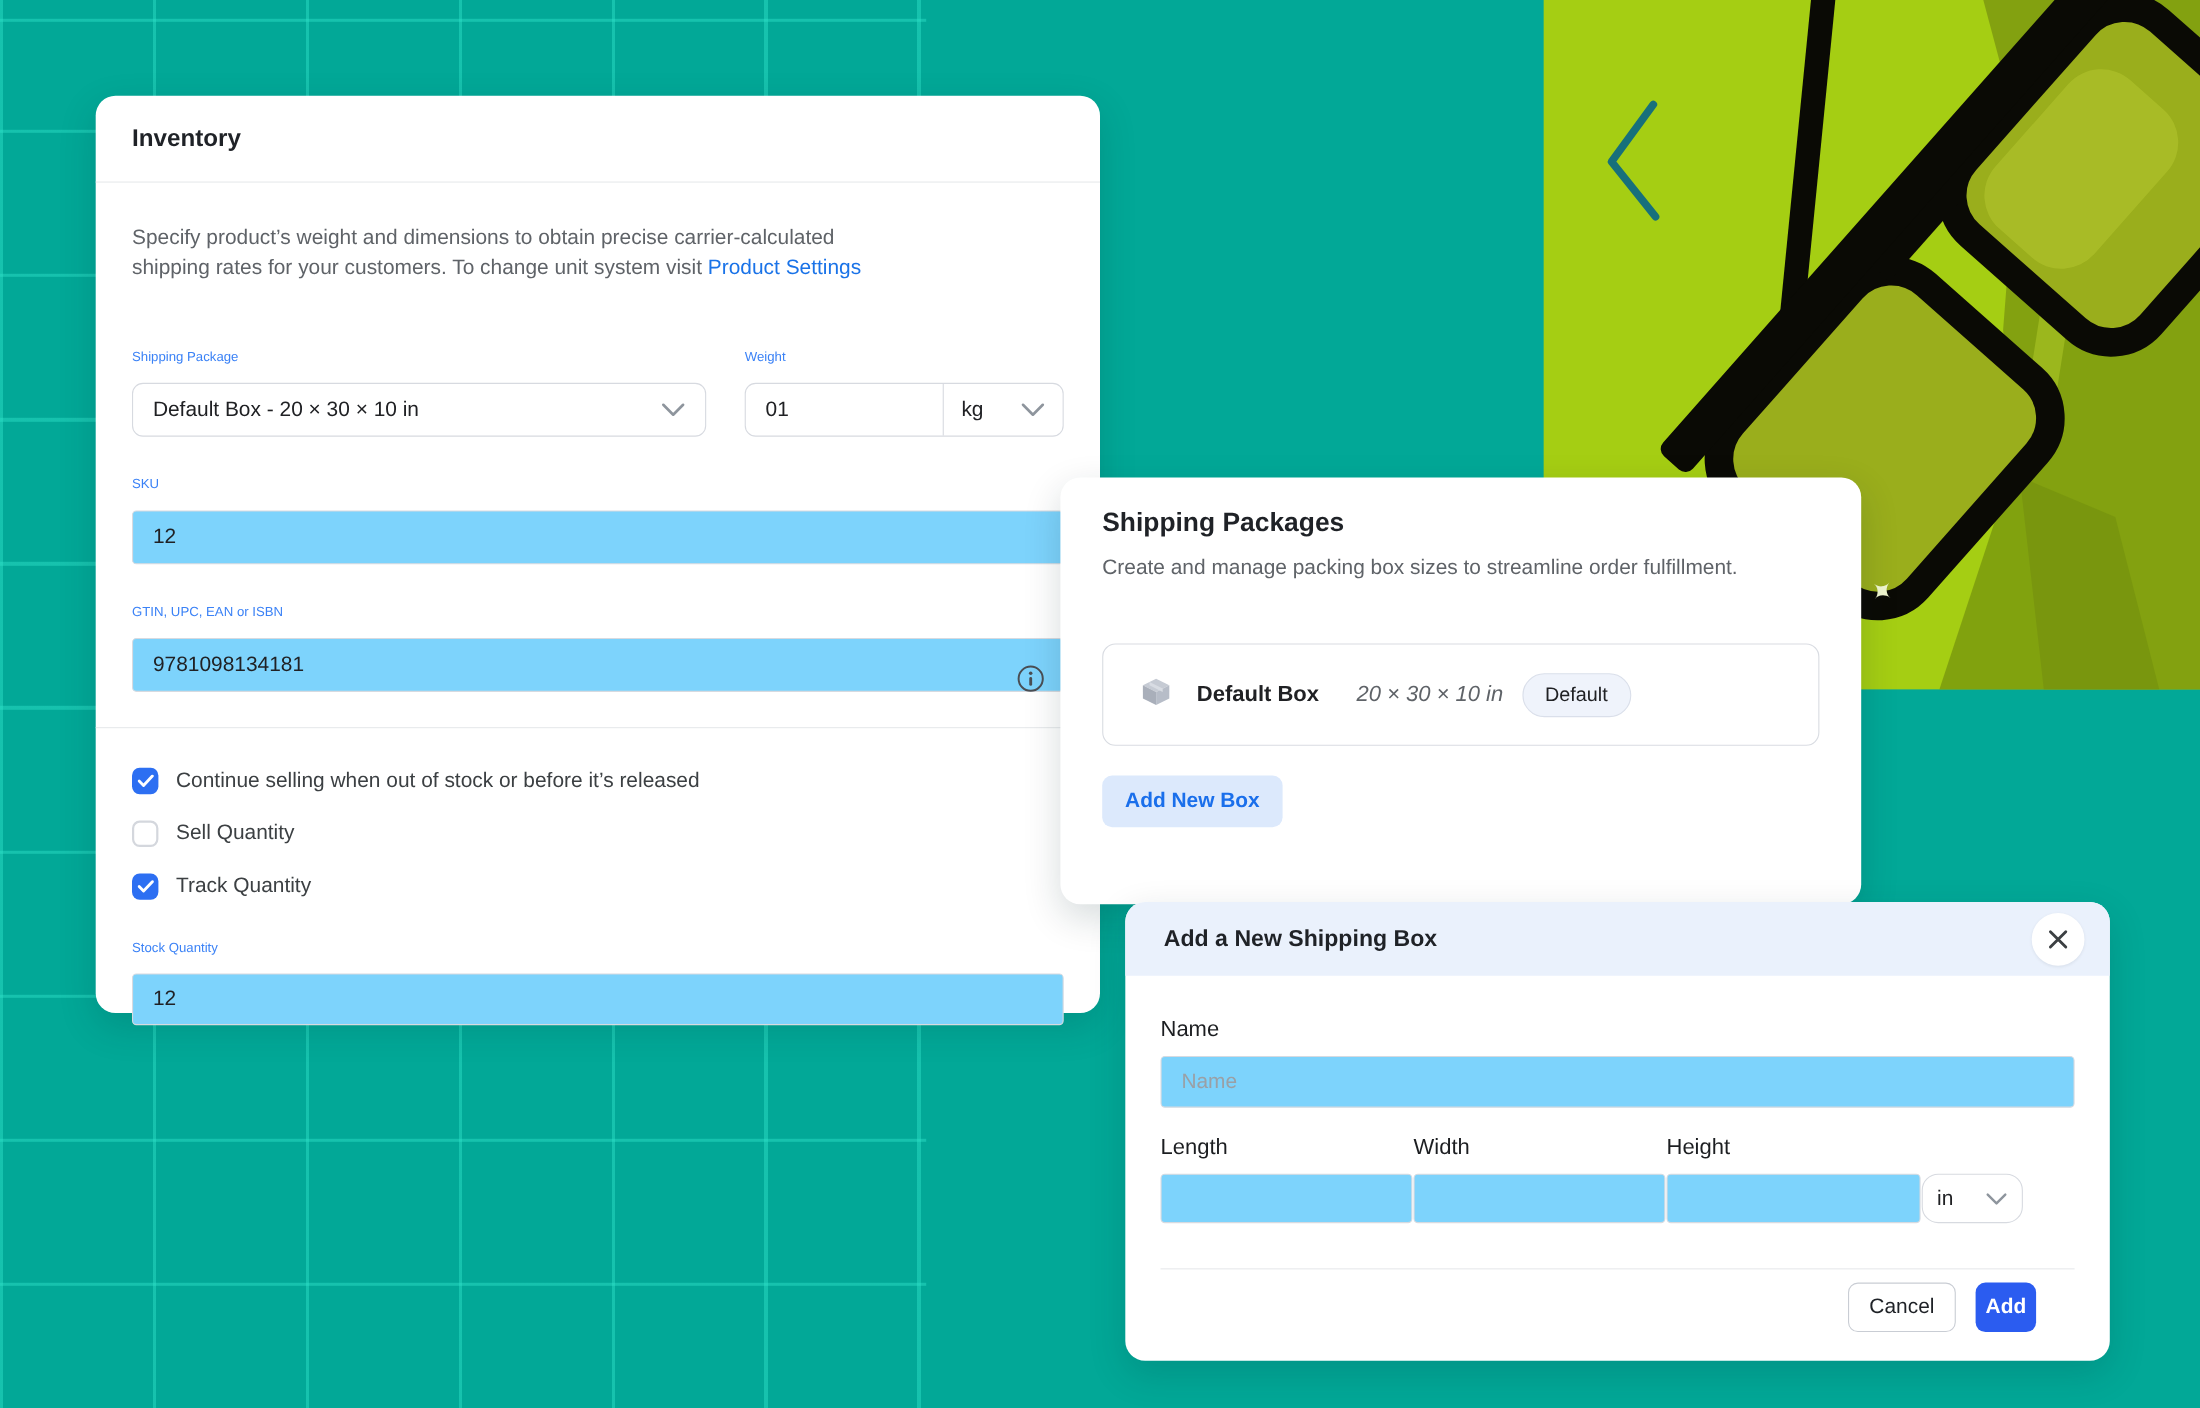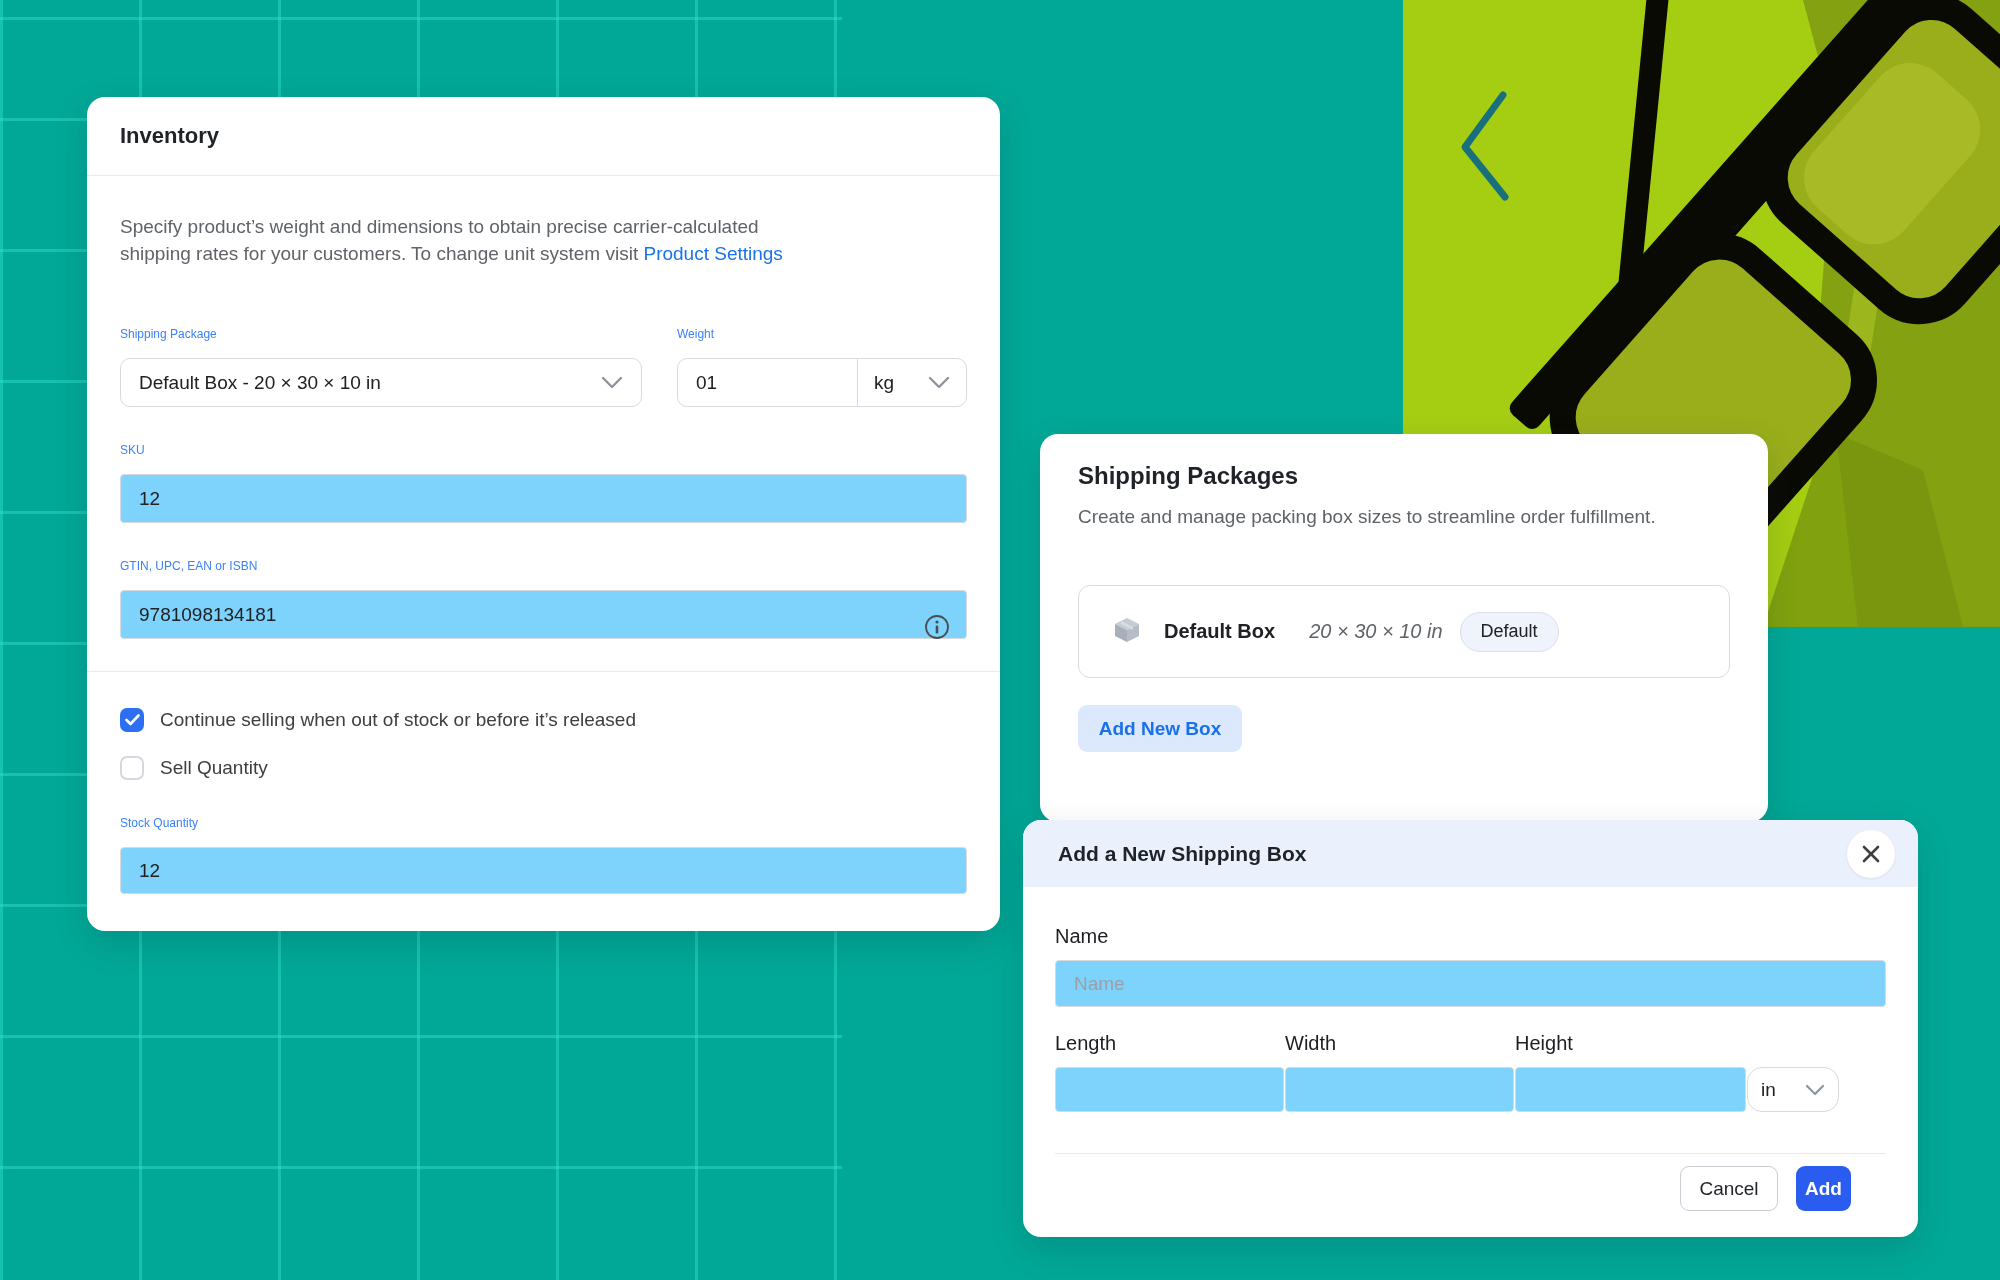--- a/index.html
+++ b/index.html
@@ -16,21 +16,21 @@
       repeating-linear-gradient(to right, rgba(47,226,201,.45) 0 3px, transparent 3px 139px),
       repeating-linear-gradient(to bottom, rgba(47,226,201,.45) 0 3px, transparent 3px 131px);
     background-position:0 0, 0 118px;
   }
   
   .hero{position:absolute;left:1403px;top:0;width:597px;height:627px;overflow:hidden;}
   .hero svg{display:block}
   
   .card{position:absolute;background:#fff;border-radius:18px;
         box-shadow:0 12px 34px rgba(0,35,45,.16);}
-  #inventory-card{left:87px;top:97px;width:913px;height:834px;}
+  #inventory-card{left:87px;top:87px;width:913px;height:834px;}
   .inv-header{height:79px;display:flex;align-items:center;padding:0 33px;
               border-bottom:1px solid #E7E9EC;box-sizing:border-box;}
   .inv-title{font-size:22px;font-weight:bold;color:#1F2227;}
   .inv-body{padding:0 33px;}
   .desc{margin-top:37px;width:690px;font-size:19px;line-height:27px;color:#5F6368;}
   .link{color:#1A73E8;cursor:pointer;}
   .field-label{font-size:12px;color:#3b82f6;line-height:23px;margin-top:32px;}
   .form-row{display:flex;margin-top:24px;}
   .col-sp{width:522px;}
   .col-wt{width:290px;margin-left:35px;}
@@ -57,21 +57,21 @@
   .cb-row{display:flex;align-items:center;margin-top:24px;cursor:pointer;}
   .cb-row.first{margin-top:36px;}
   .cb{width:24px;height:24px;border-radius:7px;box-sizing:border-box;flex:none;
       display:flex;align-items:center;justify-content:center;}
   .cb.on{background:#2D6FF2;}
   .cb.off{background:#fff;border:2px solid #D4D7DD;}
   .cb-label{margin-left:16px;font-size:19px;color:#3C4043;}
   .stock-block{margin-top:18px;}
   .stock-block .text-input{height:47px;}
   
-  #packages-card{left:1040px;top:434px;width:728px;height:388px;}
+  #packages-card{left:964px;top:434px;width:728px;height:388px;}
   .pkg-pad{padding:27px 38px 0;}
   .pkg-title{font-size:24px;font-weight:bold;color:#1F2227;line-height:30px;}
   .pkg-desc{margin-top:13px;font-size:19px;color:#5F6368;line-height:26px;}
   .box-row{margin-top:55px;height:93px;border:1.5px solid #D9DCE2;border-radius:12px;
            display:flex;align-items:center;padding:0 24px 0 34px;box-sizing:border-box;}
   .box-name{margin-left:23px;font-size:20px;font-weight:bold;color:#202124;}
   .box-dims{margin-left:34px;font-size:20px;color:#5F6368;font-style:italic;}
   .badge{margin-left:17px;height:40px;padding:0 20px;border-radius:20px;background:#EFF3FB;
          border:1.5px solid #DADFEA;display:flex;align-items:center;font-size:18px;
          color:#202124;box-sizing:border-box;}
@@ -198,20 +198,28 @@
         <svg width="15" height="12" viewBox="0 0 15 12">
             <polyline points="1.5,6 5.5,10 13.5,1.5" fill="none" stroke="#fff" stroke-width="2.6" stroke-linecap="round" stroke-linejoin="round"></polyline>
           </svg>
       </div>
       <div class="cb-label">Continue selling when out of stock or before it’s released</div>
     </div>
     <div class="cb-row">
       <div class="cb off"></div>
       <div class="cb-label">Sell Quantity</div>
     </div>
+    <div class="cb-row">
+      <div class="cb on">
+        <svg width="15" height="12" viewBox="0 0 15 12">
+            <polyline points="1.5,6 5.5,10 13.5,1.5" fill="none" stroke="#fff" stroke-width="2.6" stroke-linecap="round" stroke-linejoin="round"></polyline>
+          </svg>
+      </div>
+      <div class="cb-label">Track Quantity</div>
+    </div>
 
     <div class="field-block stock-block">
       <div class="field-label">Stock Quantity</div>
       <input class="text-input" value="12" style="">
     </div>
   </div>
 </div>
 
 <div class="card" id="packages-card">
   <div class="pkg-pad">

